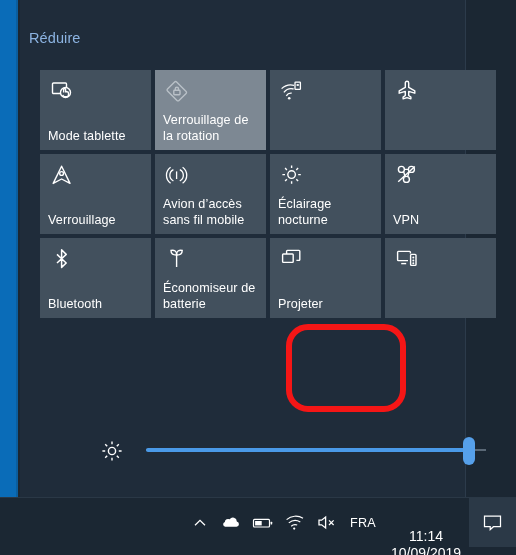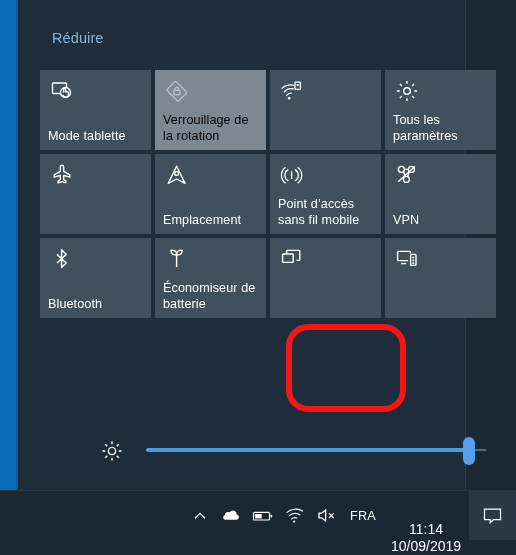--- a/index.html
+++ b/index.html
@@ -33,21 +33,21 @@
     position: absolute;
     left: 20px; top: 0;
     width: 446px; height: 506px;
     background: #1f2c3a;
     border-right: 1px solid #2c3b4b;
     border-bottom: 1px solid #2c3b4b;
   }
 
   #collapse-link {
     position: absolute;
-    left: 32px; top: 30px;
+    left: 9px; top: 30px;
     font-size: 14.5px;
     color: #8cb4e2;
     cursor: pointer;
     letter-spacing: .1px;
   }
 
   
   #tile-grid {
     position: absolute;
     left: 20px; top: 70px;
@@ -79,21 +79,21 @@
   .tile-icon svg { display: block; }
 
   .tile-label {
     position: absolute;
     left: 8px; right: 5px; bottom: 6px;
     font-size: 12.6px;
     line-height: 15.5px;
     color: #ffffff;
     letter-spacing: .1px;
   }
-  .tile.disabled .tile-label { color: #000000; }
+  .tile.disabled .tile-label { color: #ffffff; }
 
   
   #brightness-row {
     position: absolute;
     left: 20px; top: 428px;
     width: 446px; height: 46px;
   }
   #brightness-icon {
     position: absolute;
     left: 60px; top: 11px;
@@ -134,21 +134,21 @@
     left: 266px; top: 324px;
     width: 120px; height: 88px;
     border: 6px solid #f51616;
     border-radius: 22px;
     pointer-events: none;
   }
 
   
   #taskbar {
     position: absolute;
-    left: 0; bottom: 16px;
+    left: 0; bottom: 9px;
     width: 516px; height: 49px;
     background: #1b2733;
     border-top: 1px solid #2a3846;
     padding-left: 16px;
   }
   #tray {
     position: absolute;
     right: 0; top: 0;
     height: 49px;
     display: flex;
@@ -225,61 +225,61 @@
           <path d="M1.6 9.6A13.5 13.5 0 0 1 14 6.3"></path>
           <path d="M3.9 13.3A9.6 9.6 0 0 1 13.6 10"></path>
           <path d="M6.3 16.8a5.6 5.6 0 0 1 5.4-2.6"></path>
           <circle cx="9.2" cy="19.3" r="1.3" fill="currentColor" stroke="none"></circle>
           <rect x="15" y="3.2" width="5.4" height="7.2" rx=".6"></rect>
           <rect x="16.6" y="5.1" width="2.2" height="1.8" fill="currentColor" stroke="none"></rect>
         </svg>
       </span>
     </div>
 
-    <div class="tile">
-      <span class="tile-icon">
-        <svg width="24" height="24" viewBox="0 0 24 24" fill="none" stroke="currentColor" stroke-width="1.4">
-          <circle cx="12" cy="12" r="3.3"></circle>
-          <path d="M12 1.9v2.8M12 19.3v2.8M22.1 12h-2.8M4.7 12H1.9M19.1 4.9l-2 2M6.9 17.1l-2 2M19.1 19.1l-2-2M6.9 6.9l-2-2"></path>
-        </svg>
-      </span>
-      <span class="tile-label">Tous les paramètres</span>
-    </div>
 
 
     <div class="tile">
       <span class="tile-icon">
         <svg width="24" height="24" viewBox="0 0 24 24" fill="none" stroke="currentColor" stroke-width="1.4" stroke-linejoin="round">
           <path d="M13.8 2.3a1.7 1.7 0 0 1 1.7 1.7v4.4l6.1 3.5v2.3l-6.1-1.8v4.1l2.2 1.6v1.7l-3.9-1.1-3.9 1.1v-1.7l2.2-1.6v-4.1l-6.1 1.8v-2.3l6.1-3.5V4a1.7 1.7 0 0 1 1.7-1.7Z" transform="translate(-1.8,0)"></path>
         </svg>
       </span>
     </div>
 
     <div class="tile">
       <span class="tile-icon">
         <svg width="24" height="24" viewBox="0 0 24 24" fill="none" stroke="currentColor" stroke-width="1.4" stroke-linejoin="round">
           <path d="M11.6 3.2 20 20.4 11.6 16 3.2 20.4Z"></path>
           <circle cx="11.6" cy="10.5" r="1.9"></circle>
         </svg>
       </span>
-      <span class="tile-label">Emplacement</span>
+      <span class="tile-label">Verrouillage</span>
     </div>
 
 
     <div class="tile">
       <span class="tile-icon">
         <svg width="24" height="24" viewBox="0 0 24 24" fill="none" stroke="currentColor" stroke-width="1.3">
           <path d="M11.6 8.4v7.6"></path>
           <path d="M8.4 6.6a6.2 6.2 0 0 0 0 11.2M14.8 6.6a6.2 6.2 0 0 1 0 11.2"></path>
           <path d="M5.6 4.2a9.8 9.8 0 0 0 0 16M17.6 4.2a9.8 9.8 0 0 1 0 16"></path>
         </svg>
       </span>
-      <span class="tile-label">Point d’accès sans fil mobile</span>
-    </div>
-
+      <span class="tile-label">Avion d’accès sans fil mobile</span>
+    </div>
+
+    <div class="tile">
+      <span class="tile-icon">
+        <svg width="24" height="24" viewBox="0 0 24 24" fill="none" stroke="currentColor" stroke-width="1.4">
+          <circle cx="11.6" cy="11.6" r="3.8"></circle>
+          <path d="M11.6 2.4v2.6M11.6 18.2v2.6M20.8 11.6h-2.6M5 11.6H2.4M18.1 5.1l-1.8 1.8M6.9 16.3l-1.8 1.8M18.1 18.1l-1.8-1.8M6.9 6.9 5.1 5.1"></path>
+        </svg>
+      </span>
+      <span class="tile-label">Éclairage nocturne</span>
+    </div>
 
     <div class="tile">
       <span class="tile-icon">
         <svg width="24" height="24" viewBox="0 0 24 24" fill="none" stroke="currentColor" stroke-width="1.4">
           <circle cx="6.4" cy="6.4" r="3"></circle>
           <circle cx="16.4" cy="6.4" r="3"></circle>
           <circle cx="11.4" cy="16.4" r="3"></circle>
           <path d="M8.6 8.6 10.2 13.8M14.2 8.6 12.6 13.8M9.4 6.4h4"></path>
           <path d="M3.2 18.8 19.8 3.4" stroke-width="1.3"></path>
         </svg>
@@ -307,20 +307,21 @@
       <span class="tile-label">Économiseur de batterie</span>
     </div>
 
     <div class="tile">
       <span class="tile-icon">
         <svg width="24" height="24" viewBox="0 0 24 24" fill="none" stroke="currentColor" stroke-width="1.4">
           <rect x="2.6" y="7" width="10.6" height="8.4" rx=".8"></rect>
           <path d="M6.6 7V4.2a.8.8 0 0 1 .8-.8h11.6a.8.8 0 0 1 .8.8v8.4a.8.8 0 0 1-.8.8h-2.6"></path>
         </svg>
       </span>
+      <span class="tile-label">Projeter</span>
     </div>
 
     <div class="tile">
       <span class="tile-icon">
         <svg width="24" height="24" viewBox="0 0 24 24" fill="none" stroke="currentColor" stroke-width="1.4">
           <path d="M13 13.6H3.4a.8.8 0 0 1-.8-.8V5.2a.8.8 0 0 1 .8-.8h11.2a.8.8 0 0 1 .8.8v1.4"></path>
           <path d="M6.2 16.6h5"></path>
           <rect x="15.6" y="7.4" width="5.4" height="11" rx=".9"></rect>
           <circle cx="18.3" cy="10.4" r="1" fill="currentColor" stroke="none"></circle>
           <circle cx="18.3" cy="13.4" r="1" fill="currentColor" stroke="none"></circle>

